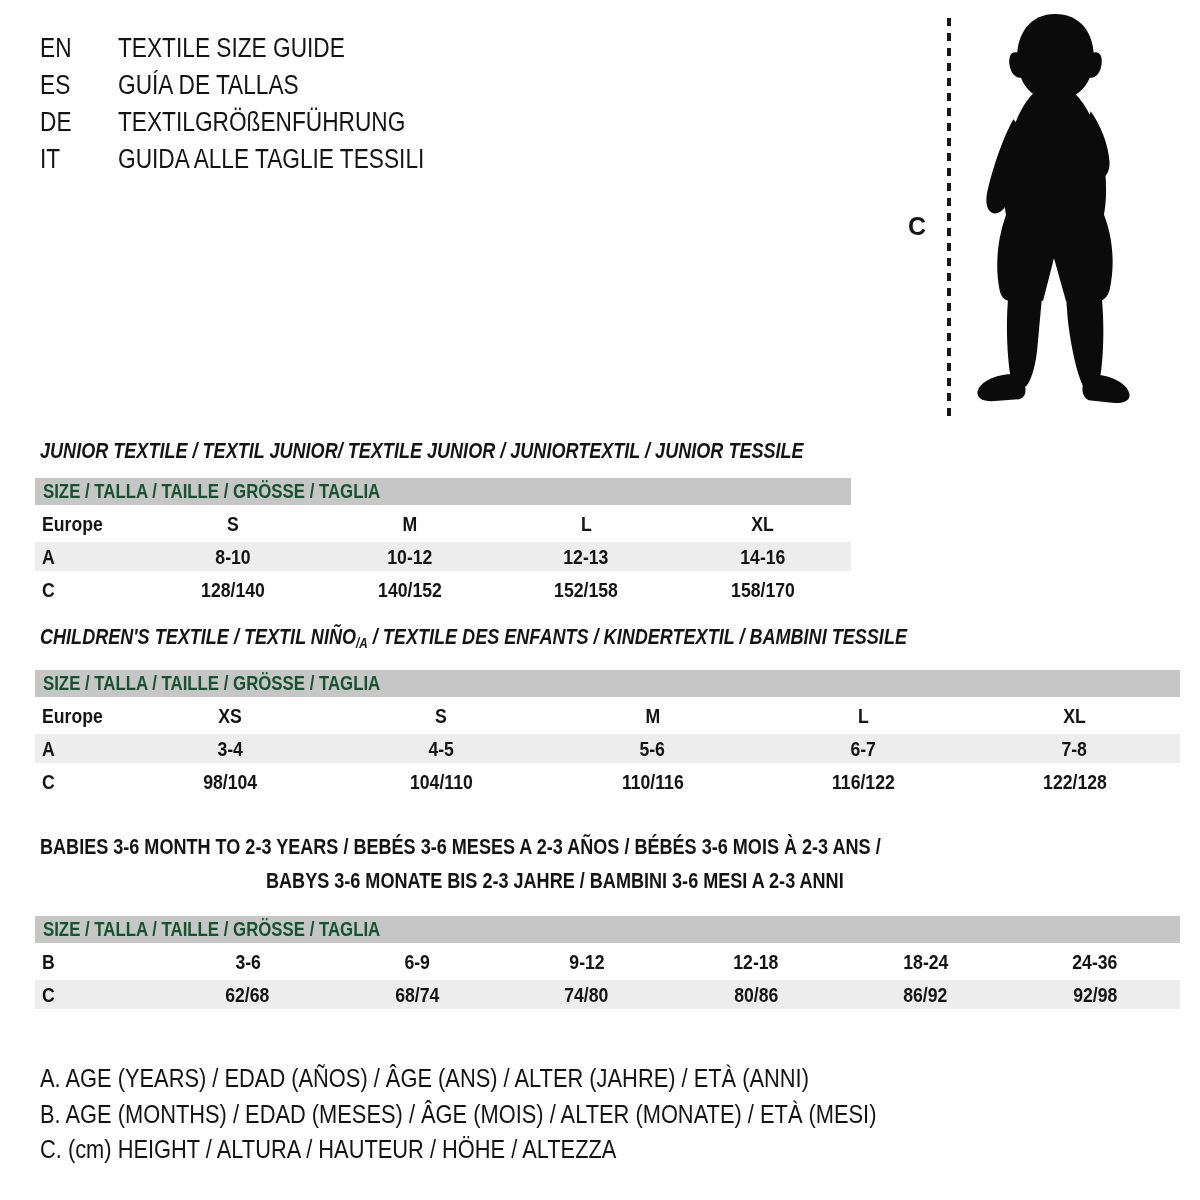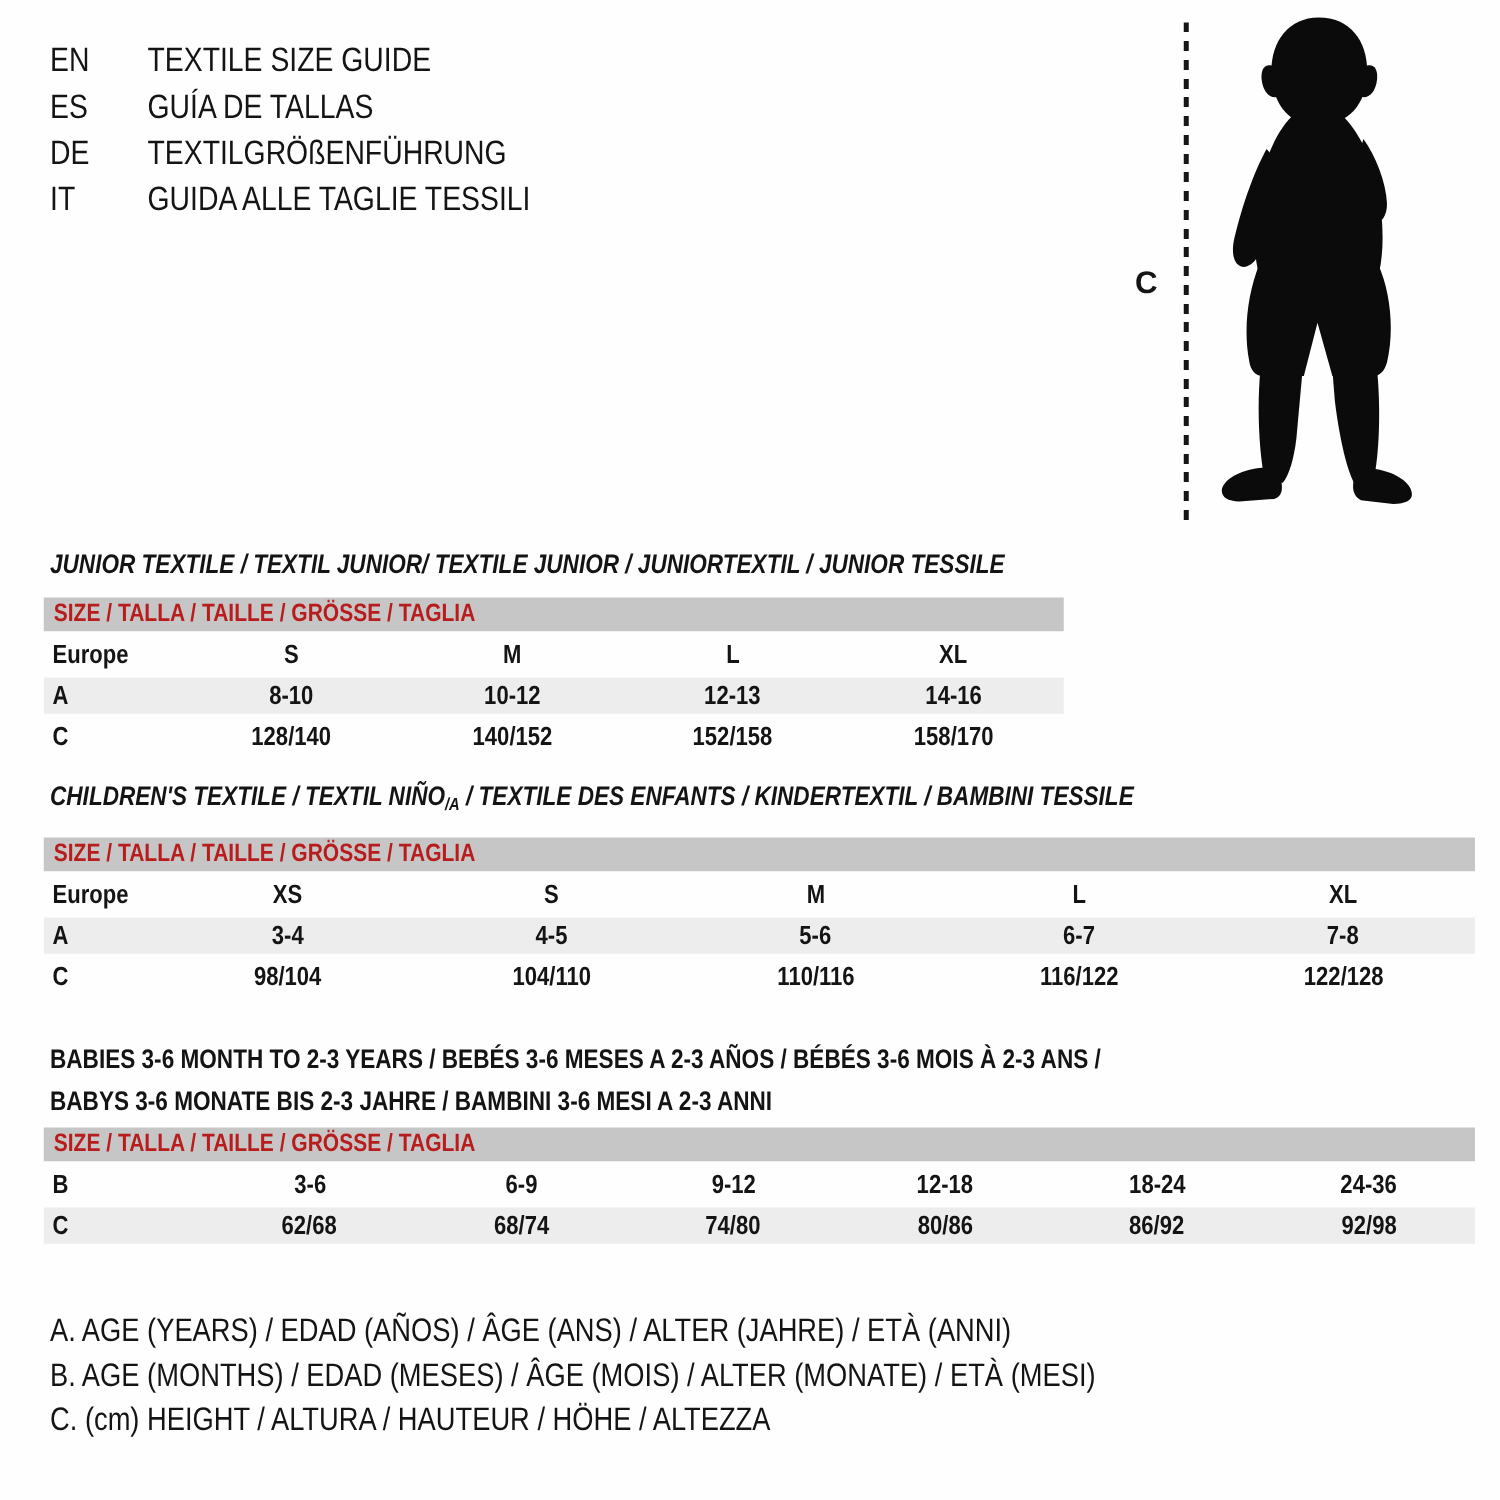--- a/index.html
+++ b/index.html
@@ -24,23 +24,23 @@
 
   
   .section { margin-left:35px; }
   .section-heading { font-weight:bold; font-size:21.5px; line-height:26px; margin-left:5px; }
   .heading-sub { font-size:14px; vertical-align:-4px; }
 
   #junior   { margin-top:8px;  width:816px; }
   #children { margin-top:20px; width:1145px; }
   #babies   { margin-top:38px; width:1145px; }
   #junior .section-heading, #children .section-heading { margin-bottom:14px;font-style:italic; }
-  #babies .heading-wrap { margin-bottom:8px; }
+  #babies .heading-wrap { margin-bottom:22px; }
 
-  .size-bar { background:#c6c6c6; color:#b91c1c; font-weight:bold; font-size:20px;
+  .size-bar { background:#c6c6c6; color:#14532d; font-weight:bold; font-size:20px;
     height:27px; line-height:27px; padding-left:8px; }
   .trow { display:flex; align-items:center; height:29px; margin-top:4px;
     font-weight:bold; font-size:21px; }
   .trow.shaded { background:#ededed; }
   .tlabel { padding-left:7px; }
   #junior .tlabel   { flex:0 0 110px; }
   #children .tlabel { flex:0 0 90px; }
   #babies .tlabel   { flex:0 0 128px; }
   .tcell { flex:1; text-align:center; }
 
@@ -146,21 +146,21 @@
       <span class="tcell"><span class="cond-c">104/110</span></span>
       <span class="tcell"><span class="cond-c">110/116</span></span>
       <span class="tcell"><span class="cond-c">116/122</span></span>
       <span class="tcell"><span class="cond-c">122/128</span></span>
     </div>
   </div>
 
   <div class="section" id="babies">
     <div class="heading-wrap">
       <div class="section-heading"><span class="cond">BABIES 3-6 MONTH TO 2-3 YEARS / BEBÉS 3-6 MESES A 2-3 AÑOS / BÉBÉS 3-6 MOIS À 2-3 ANS /</span></div>
-      <div class="section-heading" style="margin-top:8px;"><span class="cond">BABYS 3-6 MONATE BIS 2-3 JAHRE / BAMBINI 3-6 MESI A 2-3 ANNI</span></div>
+      <div class="section-heading" style="margin-top:8px;text-align:center;"><span class="cond">BABYS 3-6 MONATE BIS 2-3 JAHRE / BAMBINI 3-6 MESI A 2-3 ANNI</span></div>
     </div>
     <div class="size-bar"><span class="cond">SIZE / TALLA / TAILLE / GRÖSSE / TAGLIA</span></div>
     <div class="trow">
       <span class="tlabel"><span class="cond">B</span></span>
       <span class="tcell"><span class="cond-c">3-6</span></span>
       <span class="tcell"><span class="cond-c">6-9</span></span>
       <span class="tcell"><span class="cond-c">9-12</span></span>
       <span class="tcell"><span class="cond-c">12-18</span></span>
       <span class="tcell"><span class="cond-c">18-24</span></span>
       <span class="tcell"><span class="cond-c">24-36</span></span>

